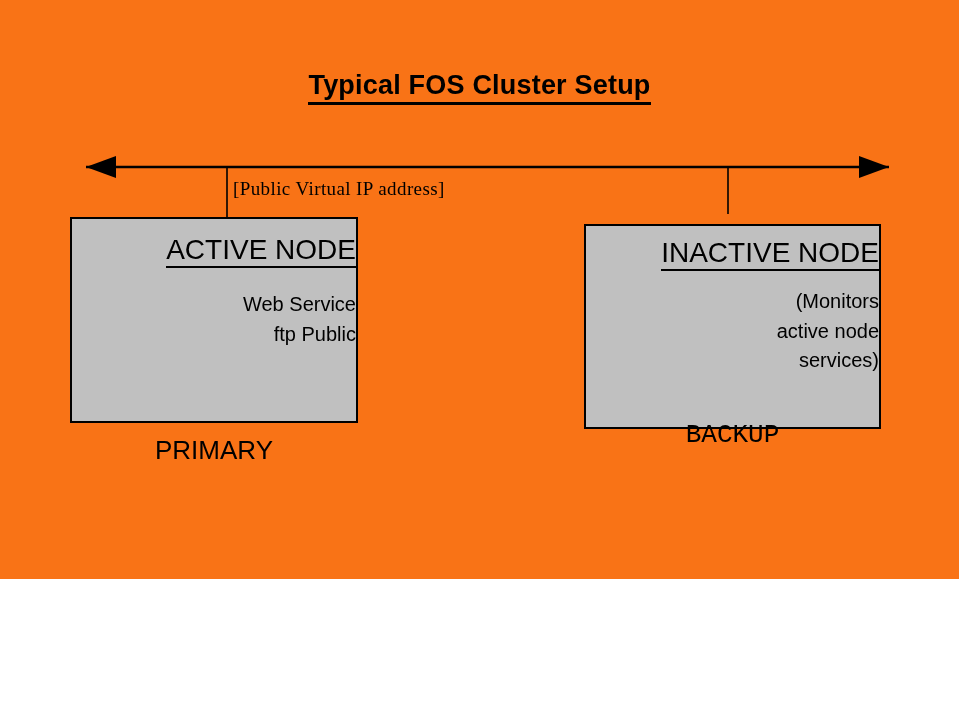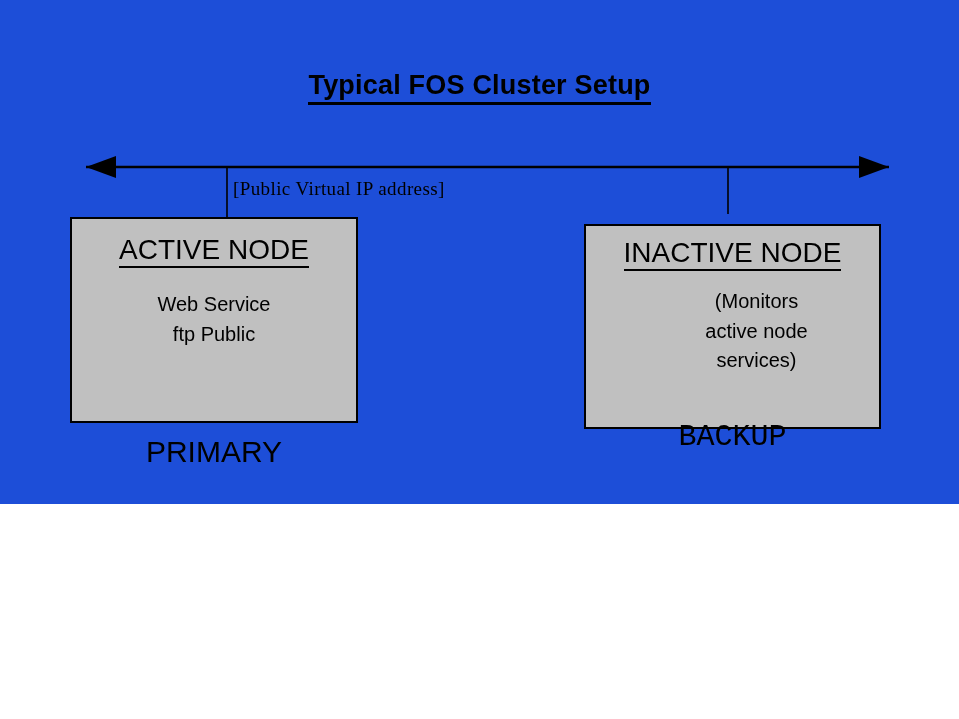--- a/index.html
+++ b/index.html
@@ -7,22 +7,22 @@
     padding: 0;
     background: #ffffff;
   }
   body {
     font-family: "Liberation Sans", sans-serif;
     color: #000000;
   }
   #canvas {
     position: relative;
     width: 959px;
-    height: 504px;
-    background: #1d4ed8;
+    height: 579px;
+    background: #f97316;
     overflow: hidden;
   }
 
   
   .title {
     position: absolute;
     left: 0;
     top: 70px;
     width: 959px;
     text-align: center;
@@ -55,21 +55,21 @@
     white-space: nowrap;
     letter-spacing: 0.4px;
   }
 
   
   .node-box {
     position: absolute;
     background: #c0c0c0;
     border: 2px solid #000000;
     box-sizing: border-box;
-    text-align: center;
+    text-align: right;
   }
   #node-active {
     left: 70px;
     top: 217px;
     width: 288px;
     height: 206px;
   }
   #node-inactive {
     left: 584px;
     top: 224px;
@@ -91,21 +91,21 @@
   .node-lines {
     font-size: 20px;
     line-height: 1.46;
   }
   #node-active .node-lines { margin-top: 26px; }
   #node-inactive .node-lines { margin-top: 20px; padding-left: 48px; }
 
   
   .role-caption {
     position: absolute;
-    font-size: 30px;
+    font-size: 26px;
     white-space: nowrap;
     text-align: center;
   }
   #role-primary {
     left: 70px;
     top: 435px;
     width: 288px;
   }
   #role-backup {
     left: 584px;

